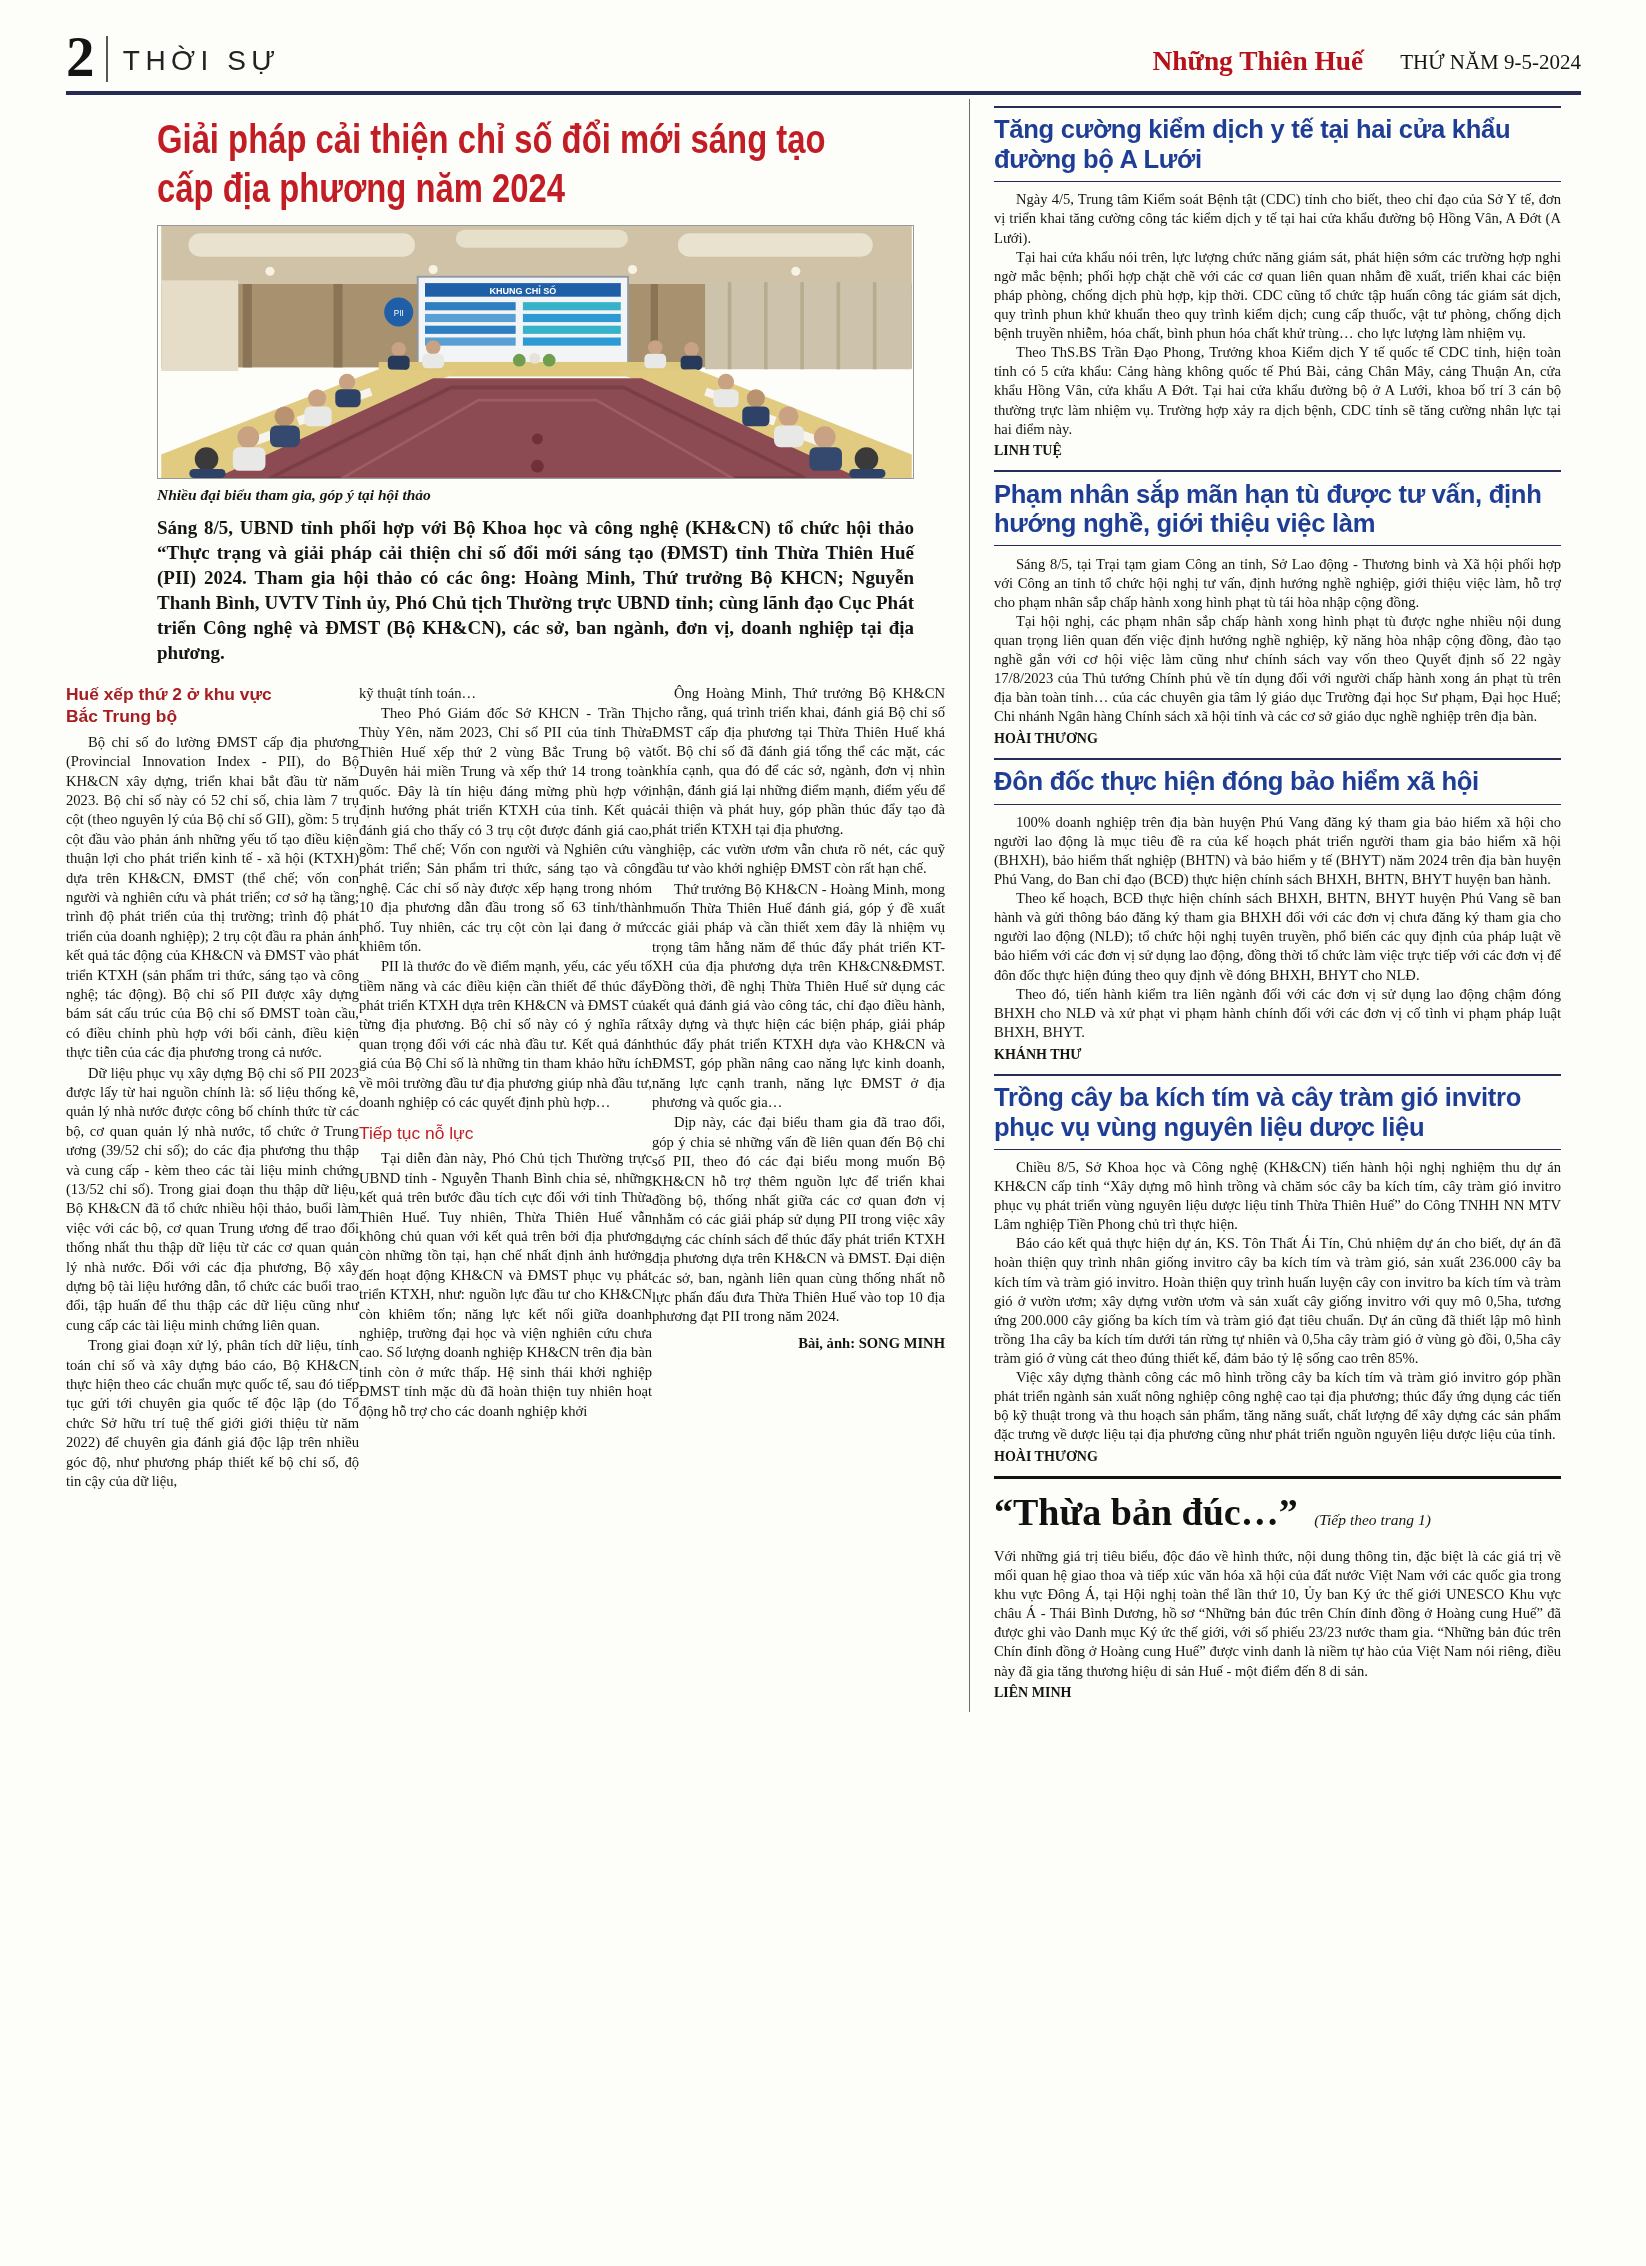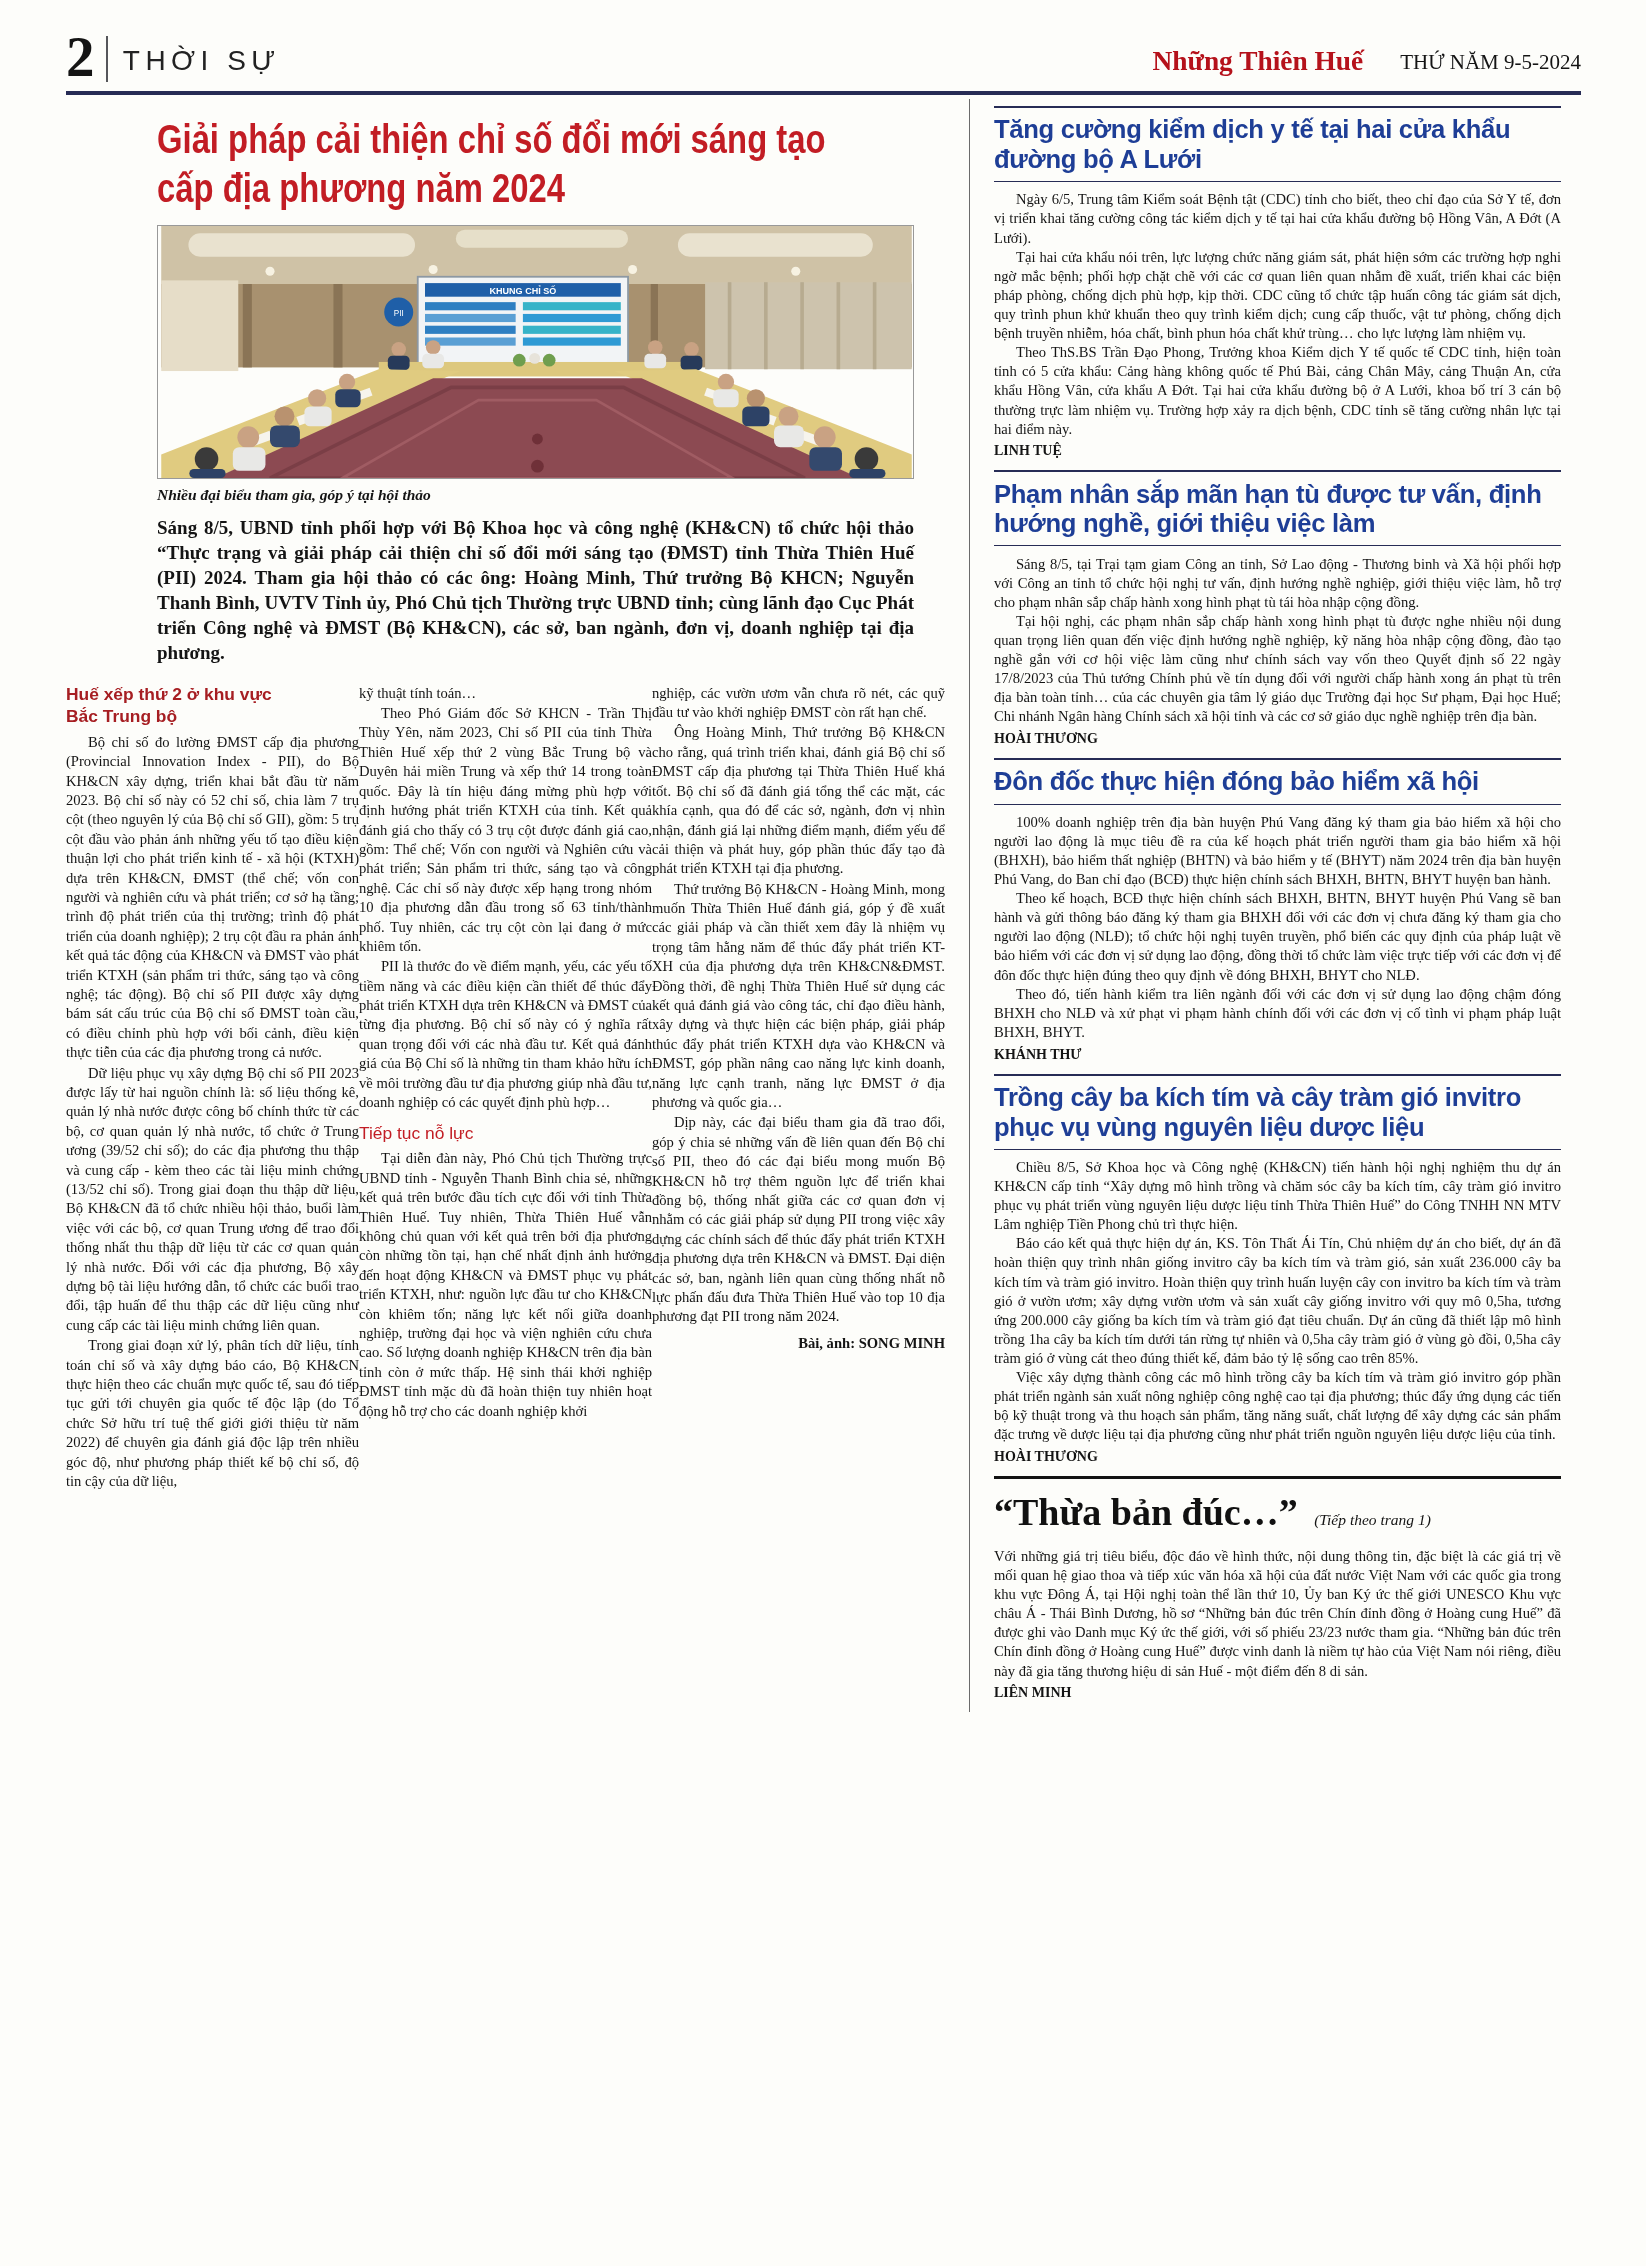--- a/index.html
+++ b/index.html
@@ -194,37 +194,37 @@
 
         <div class="col">
           <p style="text-indent:0;">kỹ thuật tính toán…</p>
           <p>Theo Phó Giám đốc Sở KHCN - Trần Thị Thùy Yên, năm 2023, Chỉ số PII của tỉnh Thừa Thiên Huế xếp thứ 2 vùng Bắc Trung bộ và Duyên hải miền Trung và xếp thứ 14 trong toàn quốc. Đây là tín hiệu đáng mừng phù hợp với định hướng phát triển KTXH của tỉnh. Kết quả đánh giá cho thấy có 3 trụ cột được đánh giá cao, gồm: Thể chế; Vốn con người và Nghiên cứu và phát triển; Sản phẩm tri thức, sáng tạo và công nghệ. Các chỉ số này được xếp hạng trong nhóm 10 địa phương dẫn đầu trong số 63 tỉnh/thành phố. Tuy nhiên, các trụ cột còn lại đang ở mức khiêm tốn.</p>
           <p>PII là thước đo về điểm mạnh, yếu, các yếu tố tiềm năng và các điều kiện cần thiết để thúc đẩy phát triển KTXH dựa trên KH&amp;CN và ĐMST của từng địa phương. Bộ chỉ số này có ý nghĩa rất quan trọng đối với các nhà đầu tư. Kết quả đánh giá của Bộ Chỉ số là những tin tham khảo hữu ích về môi trường đầu tư địa phương giúp nhà đầu tư, doanh nghiệp có các quyết định phù hợp…</p>
           <div class="subhead-red2">Tiếp tục nỗ lực</div>
           <p>Tại diễn đàn này, Phó Chủ tịch Thường trực UBND tỉnh - Nguyễn Thanh Bình chia sẻ, những kết quả trên bước đầu tích cực đối với tỉnh Thừa Thiên Huế. Tuy nhiên, Thừa Thiên Huế vẫn không chủ quan với kết quả trên bởi địa phương còn những tồn tại, hạn chế nhất định ảnh hưởng đến hoạt động KH&amp;CN và ĐMST phục vụ phát triển KTXH, như: nguồn lực đầu tư cho KH&amp;CN còn khiêm tốn; năng lực kết nối giữa doanh nghiệp, trường đại học và viện nghiên cứu chưa cao. Số lượng doanh nghiệp KH&amp;CN trên địa bàn tỉnh còn ở mức thấp. Hệ sinh thái khởi nghiệp ĐMST tỉnh mặc dù đã hoàn thiện tuy nhiên hoạt động hỗ trợ cho các doanh nghiệp khởi</p>
         </div>
 
         <div class="col">
+          <p>Ông Hoàng Minh, Thứ trưởng Bộ KH&amp;CN cho rằng, quá trình triển khai, đánh giá Bộ chỉ số ĐMST cấp địa phương tại Thừa Thiên Huế khá tốt. Bộ chỉ số đã đánh giá tổng thể các mặt, các khía cạnh, qua đó để các sở, ngành, đơn vị nhìn nhận, đánh giá lại những điểm mạnh, điểm yếu để cải thiện và phát huy, góp phần thúc đẩy tạo đà phát triển KTXH tại địa phương.</p>
           <p style="text-indent:0;">nghiệp, các vườn ươm vẫn chưa rõ nét, các quỹ đầu tư vào khởi nghiệp ĐMST còn rất hạn chế.</p>
-          <p>Ông Hoàng Minh, Thứ trưởng Bộ KH&amp;CN cho rằng, quá trình triển khai, đánh giá Bộ chỉ số ĐMST cấp địa phương tại Thừa Thiên Huế khá tốt. Bộ chỉ số đã đánh giá tổng thể các mặt, các khía cạnh, qua đó để các sở, ngành, đơn vị nhìn nhận, đánh giá lại những điểm mạnh, điểm yếu để cải thiện và phát huy, góp phần thúc đẩy tạo đà phát triển KTXH tại địa phương.</p>
           <p>Thứ trưởng Bộ KH&amp;CN - Hoàng Minh, mong muốn Thừa Thiên Huế đánh giá, góp ý đề xuất các giải pháp và cần thiết xem đây là nhiệm vụ trọng tâm hằng năm để thúc đẩy phát triển KT-XH của địa phương dựa trên KH&amp;CN&amp;ĐMST. Đồng thời, đề nghị Thừa Thiên Huế sử dụng các kết quả đánh giá vào công tác, chỉ đạo điều hành, xây dựng và thực hiện các biện pháp, giải pháp thúc đẩy phát triển KTXH dựa vào KH&amp;CN và ĐMST, góp phần nâng cao năng lực kinh doanh, năng lực cạnh tranh, năng lực ĐMST ở địa phương và quốc gia…</p>
           <p>Dịp này, các đại biểu tham gia đã trao đổi, góp ý chia sẻ những vấn đề liên quan đến Bộ chỉ số PII, theo đó các đại biểu mong muốn Bộ KH&amp;CN hỗ trợ thêm nguồn lực để triển khai đồng bộ, thống nhất giữa các cơ quan đơn vị nhằm có các giải pháp sử dụng PII trong việc xây dựng các chính sách để thúc đẩy phát triển KTXH địa phương dựa trên KH&amp;CN và ĐMST. Đại diện các sở, ban, ngành liên quan cùng thống nhất nỗ lực phấn đấu đưa Thừa Thiên Huế vào top 10 địa phương đạt PII trong năm 2024.</p>
           <div class="byline">Bài, ảnh: SONG MINH</div>
         </div>
       </div>
     </div>
 
     <div class="right-region">
 
       <div class="sb-article">
         <div class="sb-headbox">
           <div class="sb-head">Tăng cường kiểm dịch y tế tại hai cửa khẩu đường bộ A Lưới</div>
         </div>
         <div class="sb-body">
-          <p>Ngày 6/5, Trung tâm Kiểm soát Bệnh tật (CDC) tỉnh cho biết, theo chỉ đạo của Sở Y tế, đơn vị triển khai tăng cường công tác kiểm dịch y tế tại hai cửa khẩu đường bộ Hồng Vân, A Đớt (A Lưới).</p>
+          <p>Ngày 4/5, Trung tâm Kiểm soát Bệnh tật (CDC) tỉnh cho biết, theo chỉ đạo của Sở Y tế, đơn vị triển khai tăng cường công tác kiểm dịch y tế tại hai cửa khẩu đường bộ Hồng Vân, A Đớt (A Lưới).</p>
           <p>Tại hai cửa khẩu nói trên, lực lượng chức năng giám sát, phát hiện sớm các trường hợp nghi ngờ mắc bệnh; phối hợp chặt chẽ với các cơ quan liên quan nhằm đề xuất, triển khai các biện pháp phòng, chống dịch phù hợp, kịp thời. CDC cũng tổ chức tập huấn công tác giám sát dịch, quy trình phun khử khuẩn theo quy trình kiểm dịch; cung cấp thuốc, vật tư phòng, chống dịch bệnh truyền nhiễm, hóa chất, bình phun hóa chất khử trùng… cho lực lượng làm nhiệm vụ.</p>
           <p>Theo ThS.BS Trần Đạo Phong, Trưởng khoa Kiểm dịch Y tế quốc tế CDC tỉnh, hiện toàn tỉnh có 5 cửa khẩu: Cảng hàng không quốc tế Phú Bài, cảng Chân Mây, cảng Thuận An, cửa khẩu Hồng Vân, cửa khẩu A Đớt. Tại hai cửa khẩu đường bộ ở A Lưới, khoa bố trí 3 cán bộ thường trực làm nhiệm vụ. Trường hợp xảy ra dịch bệnh, CDC tỉnh sẽ tăng cường nhân lực tại hai điểm này.</p>
         </div>
         <div class="sb-byline">LINH TUỆ</div>
       </div>
 
       <div class="sb-article">
         <div class="sb-headbox">
           <div class="sb-head">Phạm nhân sắp mãn hạn tù được tư vấn, định hướng nghề, giới thiệu việc làm</div>
         </div>

